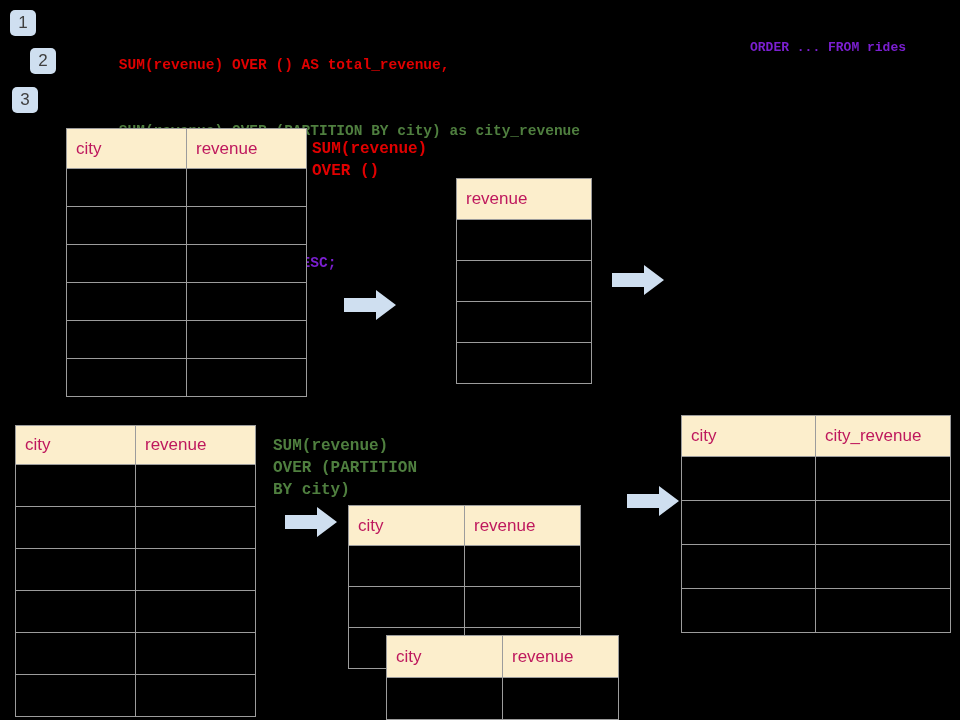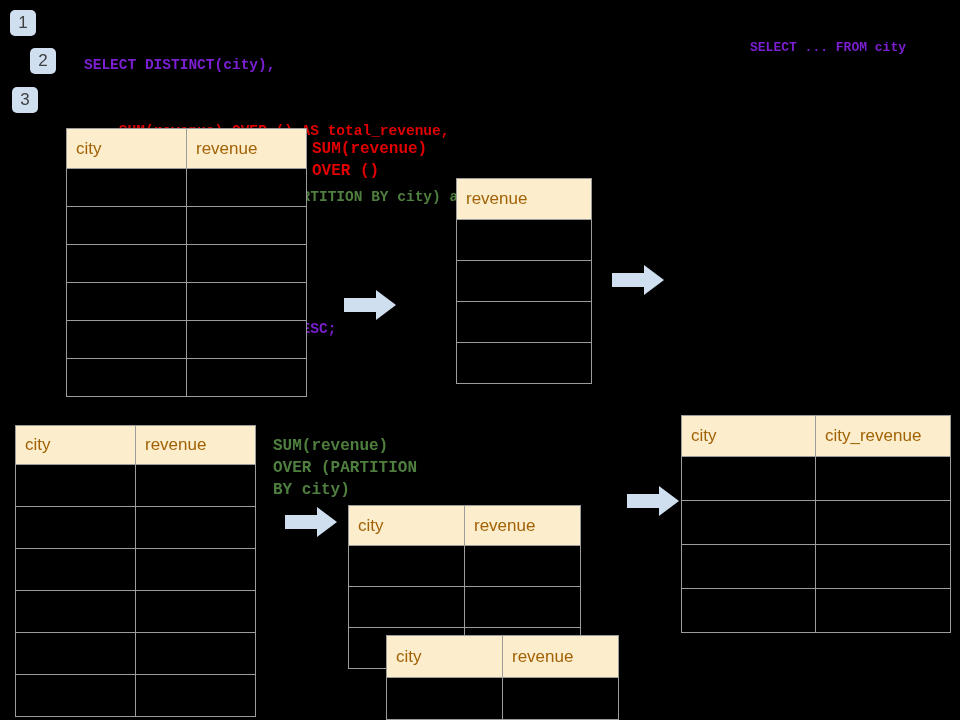--- a/index.html
+++ b/index.html
@@ -93,49 +93,48 @@
     border: 1px solid #9c9c9c;
     padding: 0;
     margin: 0;
     font-weight: normal;
     text-align: left;
     vertical-align: middle;
     background: #000000;
   }
   .tbl th {
     background: #fceecc;
-    color: #a16207;
+    color: #be185d;
     font-family: "Liberation Sans", sans-serif;
     font-size: 17px;
     padding-left: 9px;
   }
 
   
   .arrow {
     position: absolute;
   }
 </style>
 </head>
 <body>
 
 <div id="canvas">
 
   <div class="step-badge" style="left:10px; top:10px;">1</div>
   <div class="step-badge" style="left:30px; top:48px;">2</div>
   <div class="step-badge" style="left:12px; top:87px;">3</div>
 
   <div class="sql-block">
-    <span class="sql-line c-purple">SELECT DISTINCT(city),</span>
     <span class="sql-line c-red">    SUM(revenue) OVER () AS total_revenue,</span>
     <span class="sql-line c-green">    SUM(revenue) OVER (PARTITION BY city) as city_revenue</span>
     <span class="sql-line c-purple">  FROM rides</span>
     <span class="sql-line c-purple">  ORDER by city_revenue DESC;</span>
   </div>
 
-  <div class="side-note">SELECT ... FROM city</div>
+  <div class="side-note">ORDER ... FROM rides</div>
 
   <div class="annot red" style="left:312px; top:138px;">SUM(revenue)
 OVER ()</div>
 
   <div class="annot green" style="left:273px; top:435px;">SUM(revenue)
 OVER (PARTITION
 BY city)</div>
 
   <table class="tbl" style="left:66px; top:128px; width:240px;">
     <colgroup>

